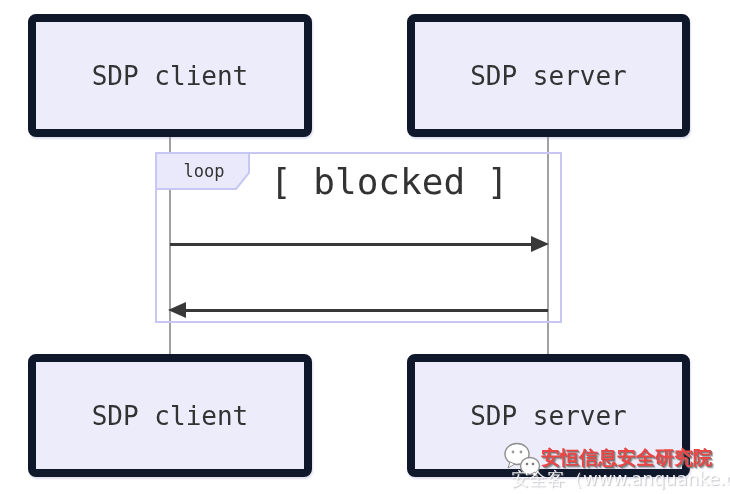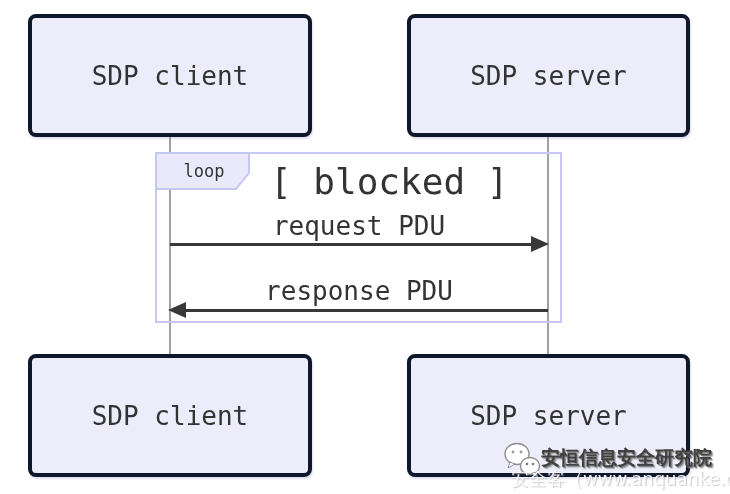--- a/index.html
+++ b/index.html
@@ -10,21 +10,21 @@
     background: #ffffff;
     overflow: hidden;
     font-family: "DejaVu Sans Mono", "Liberation Mono", monospace;
     color: #333333;
   }
   
   .participant {
     position: absolute;
     box-sizing: border-box;
     background: #ECECFB;
-    border: 4px solid #0f172a;
+    border: 8px solid #0f172a;
     border-radius: 8px;
     box-shadow: 1px 2px 2px rgba(160,160,210,0.35);
     display: flex;
     align-items: center;
     justify-content: center;
     font-size: 26px;
     letter-spacing: 0;
     white-space: nowrap;
     z-index: 3;
   }
@@ -117,21 +117,21 @@
 
   
   .wm-icon { position: absolute; left: 503px; top: 441px; z-index: 5; }
   .wm-line1 {
     position: absolute;
     left: 541px; top: 447px;
     font-family: "DejaVu Sans", "Liberation Sans", sans-serif;
     font-size: 19px;
     font-weight: bold;
     line-height: 1.1;
-    color: #404040;
+    color: #ef4444;
     text-shadow: 1px 1px 0 #7a7a7a, 2px 2px 1px rgba(120,120,120,0.6);
     white-space: nowrap;
     z-index: 5;
   }
   .wm-line2 {
     position: absolute;
     left: 511px; top: 469px;
     font-family: "DejaVu Sans", "Liberation Sans", sans-serif;
     font-size: 18px;
     line-height: 1.1;
@@ -162,25 +162,23 @@
     <span>SDP server</span>
   </div>
 
   <div class="loop-frame"></div>
   <svg class="loop-pentagon" width="96" height="38" viewBox="0 0 96 38">
     <polygon points="1,1 94,1 94,21 81,37 1,37" fill="#E9E9FB" stroke="#C7C7F3" stroke-width="2"></polygon>
   </svg>
   <div class="loop-operator">loop</div>
   <div class="loop-guard">[ blocked ]</div>
 
-  <div class="msg-label msg1-label">request PDU</div>
   <div class="arrow-line arrow1-line"></div>
   <div class="arrow-head head-right"></div>
 
-  <div class="msg-label msg2-label">response PDU</div>
   <div class="arrow-line arrow2-line"></div>
   <div class="arrow-head head-left"></div>
 
   <svg class="wm-icon" width="38" height="38" viewBox="0 0 38 38">
     <ellipse cx="14" cy="13" rx="12" ry="10.5" fill="#ffffff" stroke="#8f8f8f" stroke-width="1.4"></ellipse>
     <path d="M7 21 L5 27 L12 23 Z" fill="#ffffff" stroke="#8f8f8f" stroke-width="1"></path>
     <circle cx="10" cy="11" r="1.4" fill="#9a9a9a"></circle>
     <circle cx="18" cy="11" r="1.4" fill="#9a9a9a"></circle>
     <ellipse cx="27" cy="25" rx="9.5" ry="8.5" fill="#ffffff" stroke="#8f8f8f" stroke-width="1.4"></ellipse>
     <path d="M32 31 L35 36 L28 33 Z" fill="#ffffff" stroke="#8f8f8f" stroke-width="1"></path>

